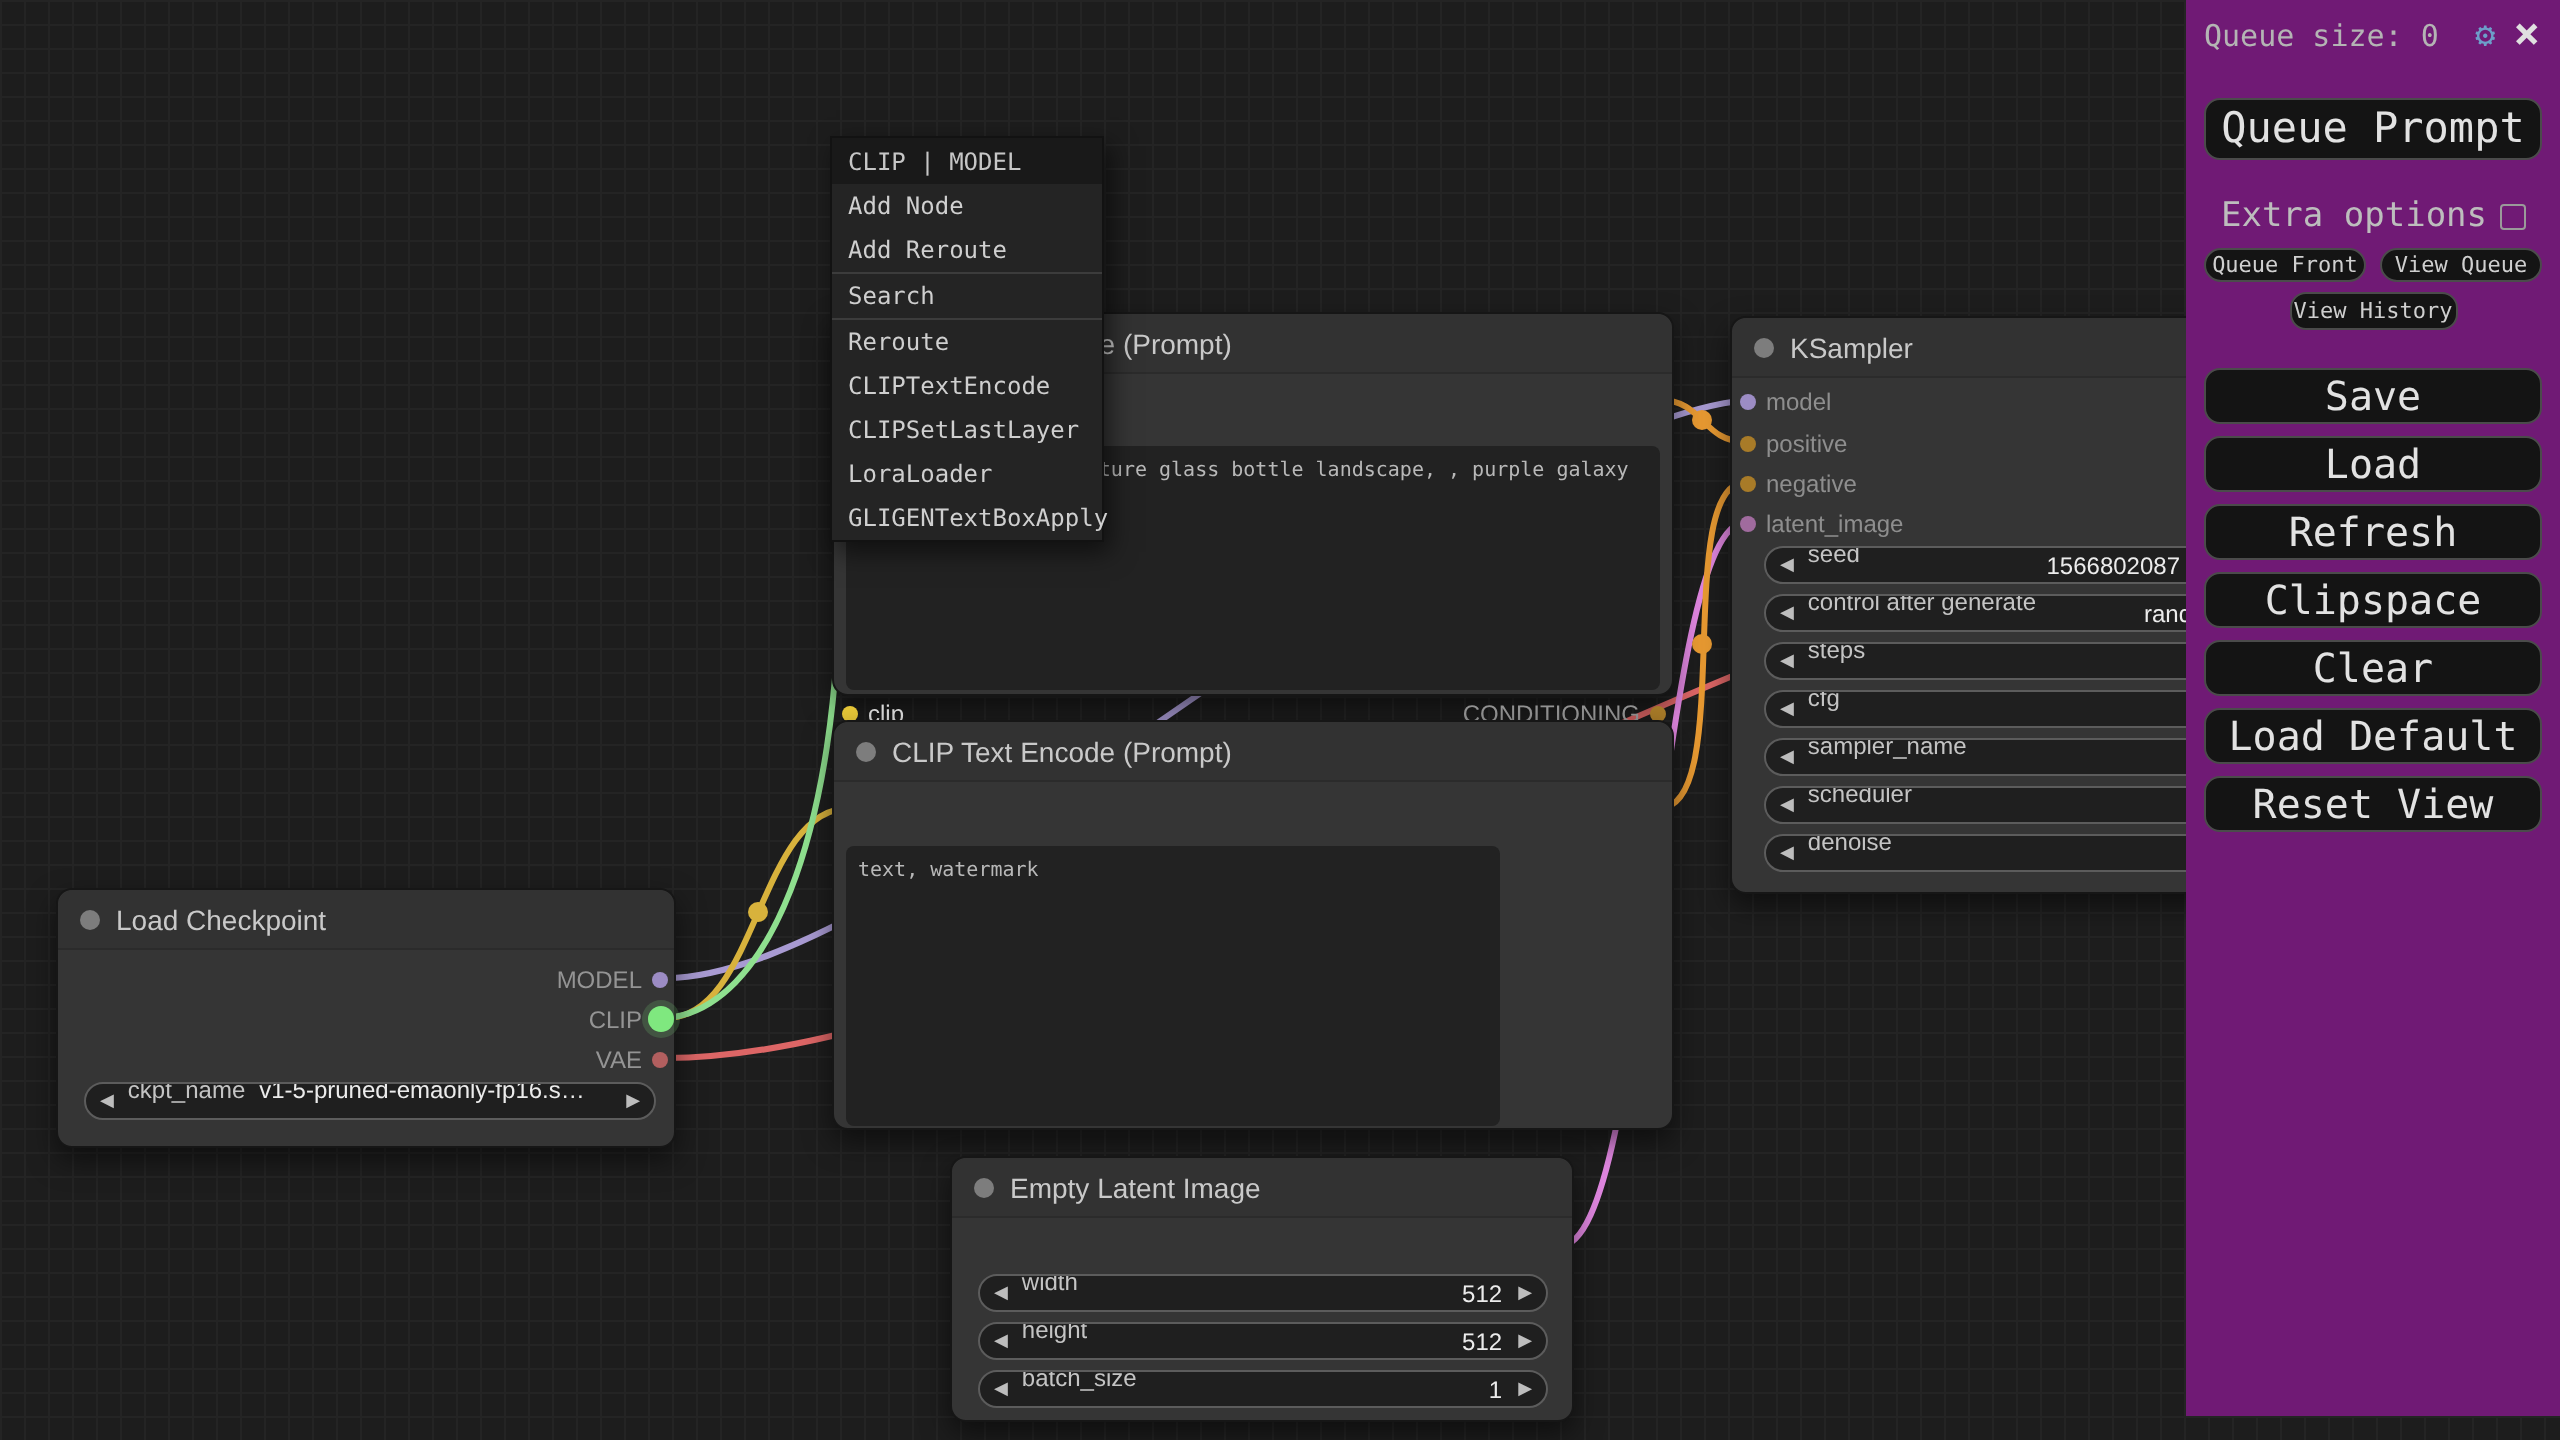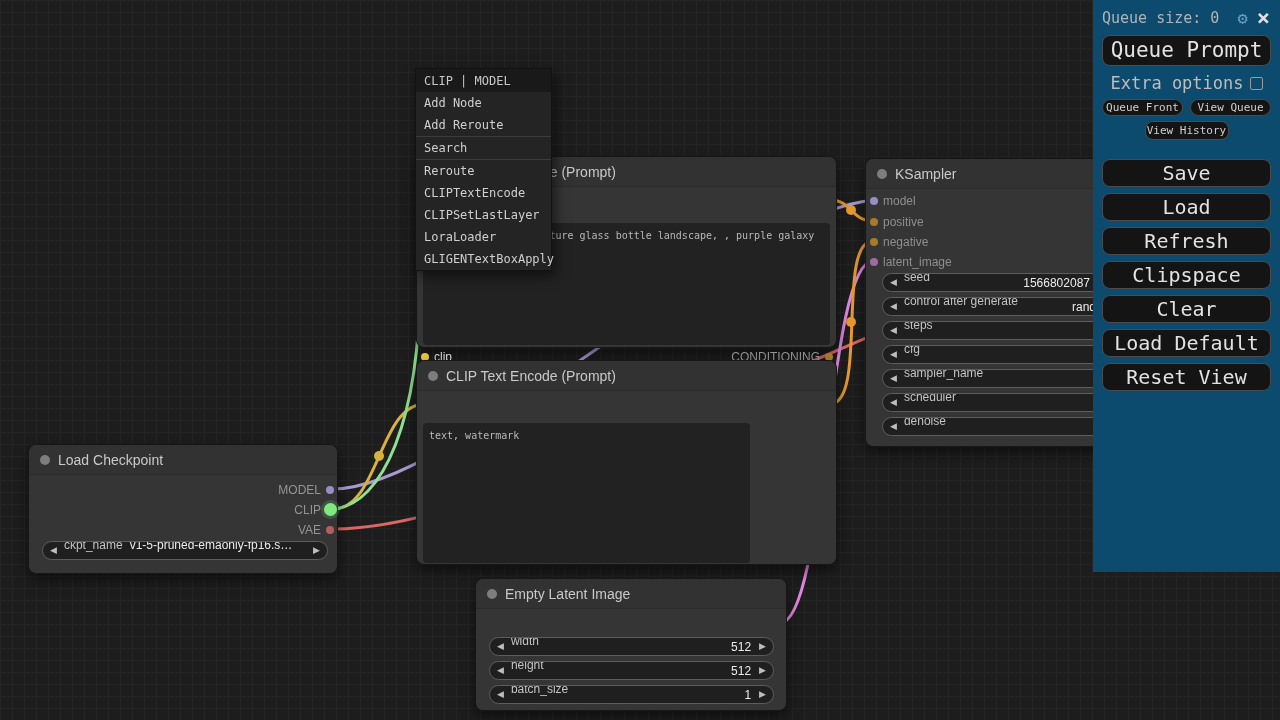--- a/index.html
+++ b/index.html
@@ -72,37 +72,37 @@
     background:#242424; border:1px solid #121212;
     box-shadow:3px 5px 12px rgba(0,0,0,.55);
     font-family:"DejaVu Sans Mono", monospace; font-size:12px; color:#cfcfcf;
   }
   .menu-title { background:#191919; padding:5px 8px 4px; color:#c6c6c6; }
   .mi { padding:4px 8px; height:22px; }
   .msep { border-top:1px solid #3c3c3c; }
 
   
   .sidebar {
-    position:absolute; left:1093px; top:0; width:187px; height:572px; z-index:20;
-    background:#0c4a6e;
+    position:absolute; left:1093px; top:0; width:187px; height:708px; z-index:20;
+    background:#701a75;
     font-family:"DejaVu Sans Mono", monospace; color:#c9c9c9;
   }
   .sb-top { display:flex; align-items:center; padding:8px 10px 0 9px; }
   .qsize { font-size:15px; color:#b4b4b4; }
   .gear { margin-left:auto; font-size:17px; color:#6d9ec9; cursor:pointer; }
   .close-x { margin-left:9px; font-size:22px; line-height:16px; font-weight:bold; color:#e0e0e0; cursor:pointer; }
   .btn {
     display:block; width:169px; margin:6px auto 0;
     background:#141414; border:1px solid #4b4b4b; border-radius:8px;
     color:#e2e2e2; text-align:center; cursor:pointer;
   }
-  .btn.qp { height:31px; line-height:29px; font-size:21px; margin-top:7px; }
+  .btn.qp { height:31px; line-height:29px; font-size:21px; margin-top:21px; }
   .btn.act { height:28px; line-height:26px; font-size:20px; }
   .extra { display:flex; justify-content:center; align-items:center; gap:6px;
-    margin-top:7px; font-size:17px; color:#bdbdbd; }
+    margin-top:18px; font-size:17px; color:#bdbdbd; }
   .chk { width:13px; height:13px; border:1px solid #9a9a9a; border-radius:2px; background:transparent; }
   .smallrow { display:flex; gap:7px; margin:6px 9px 0; }
   .sbtn { flex:1; height:17px; line-height:15px; font-size:11px;
     background:#141414; border:1px solid #4b4b4b; border-radius:9px;
     color:#cfcfcf; text-align:center; cursor:pointer; }
   .vh { display:block; width:84px; margin:5px auto 0; padding:2px 0;
     font-size:11px; line-height:13px;
     background:#141414; border:1px solid #4b4b4b; border-radius:8px;
     color:#cfcfcf; text-align:center; cursor:pointer; }
   .gap14 { height:13px; }

